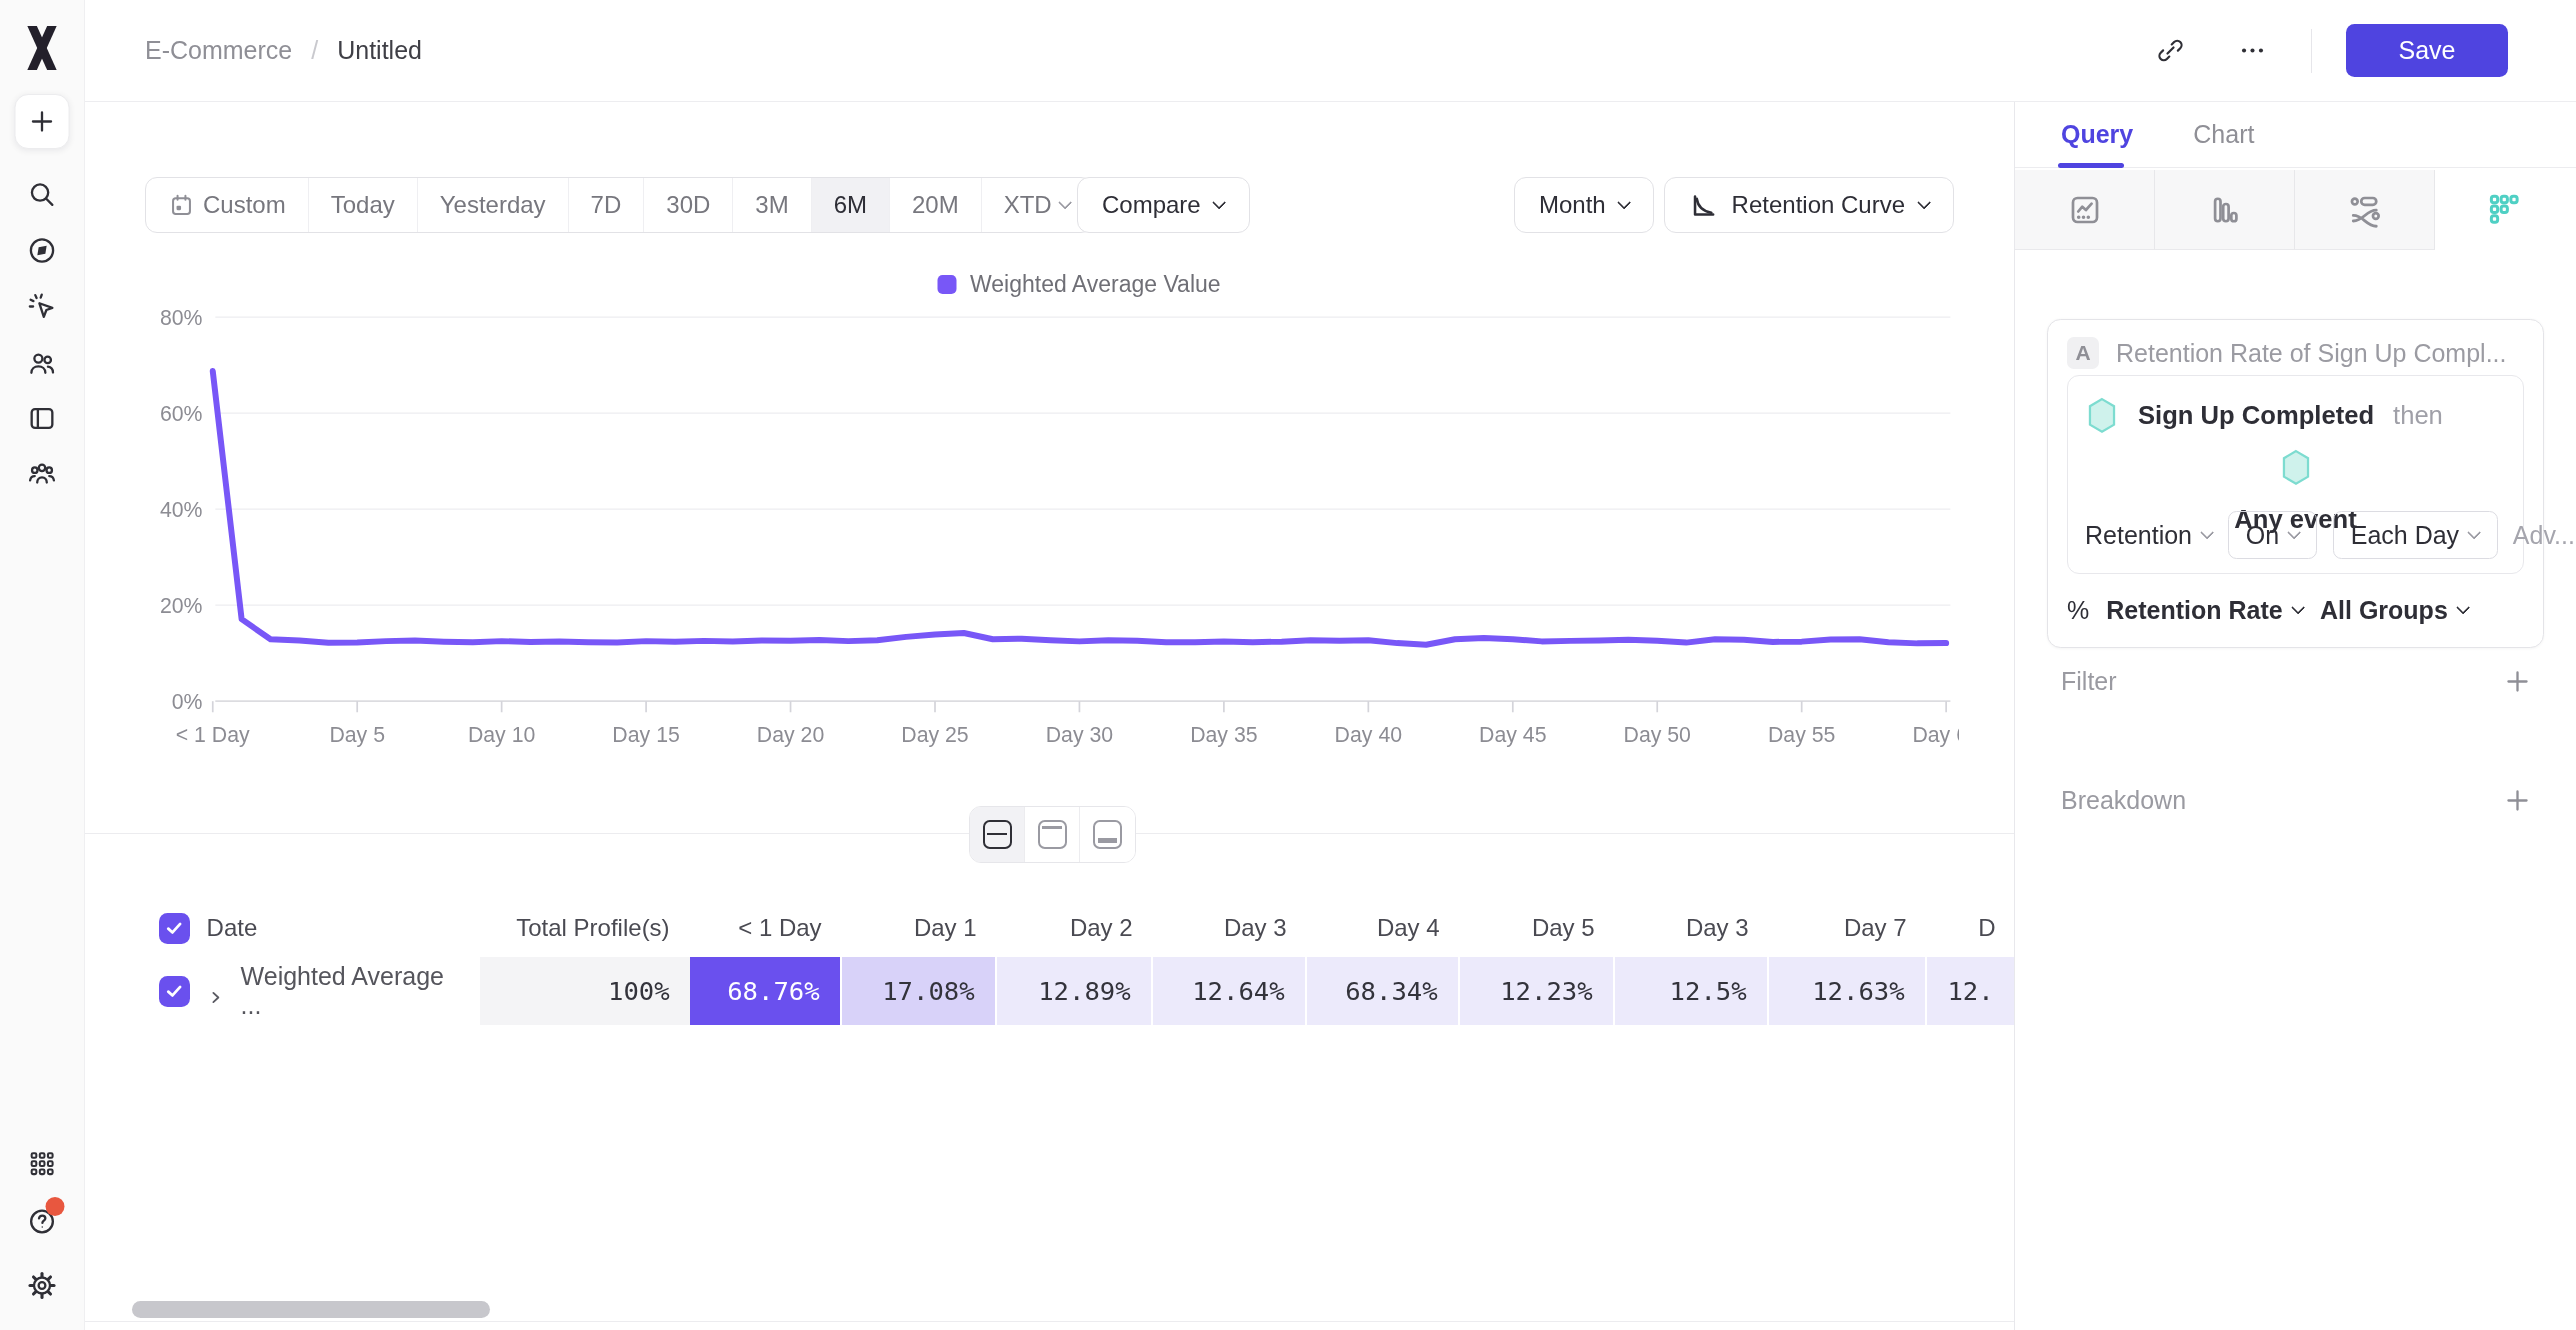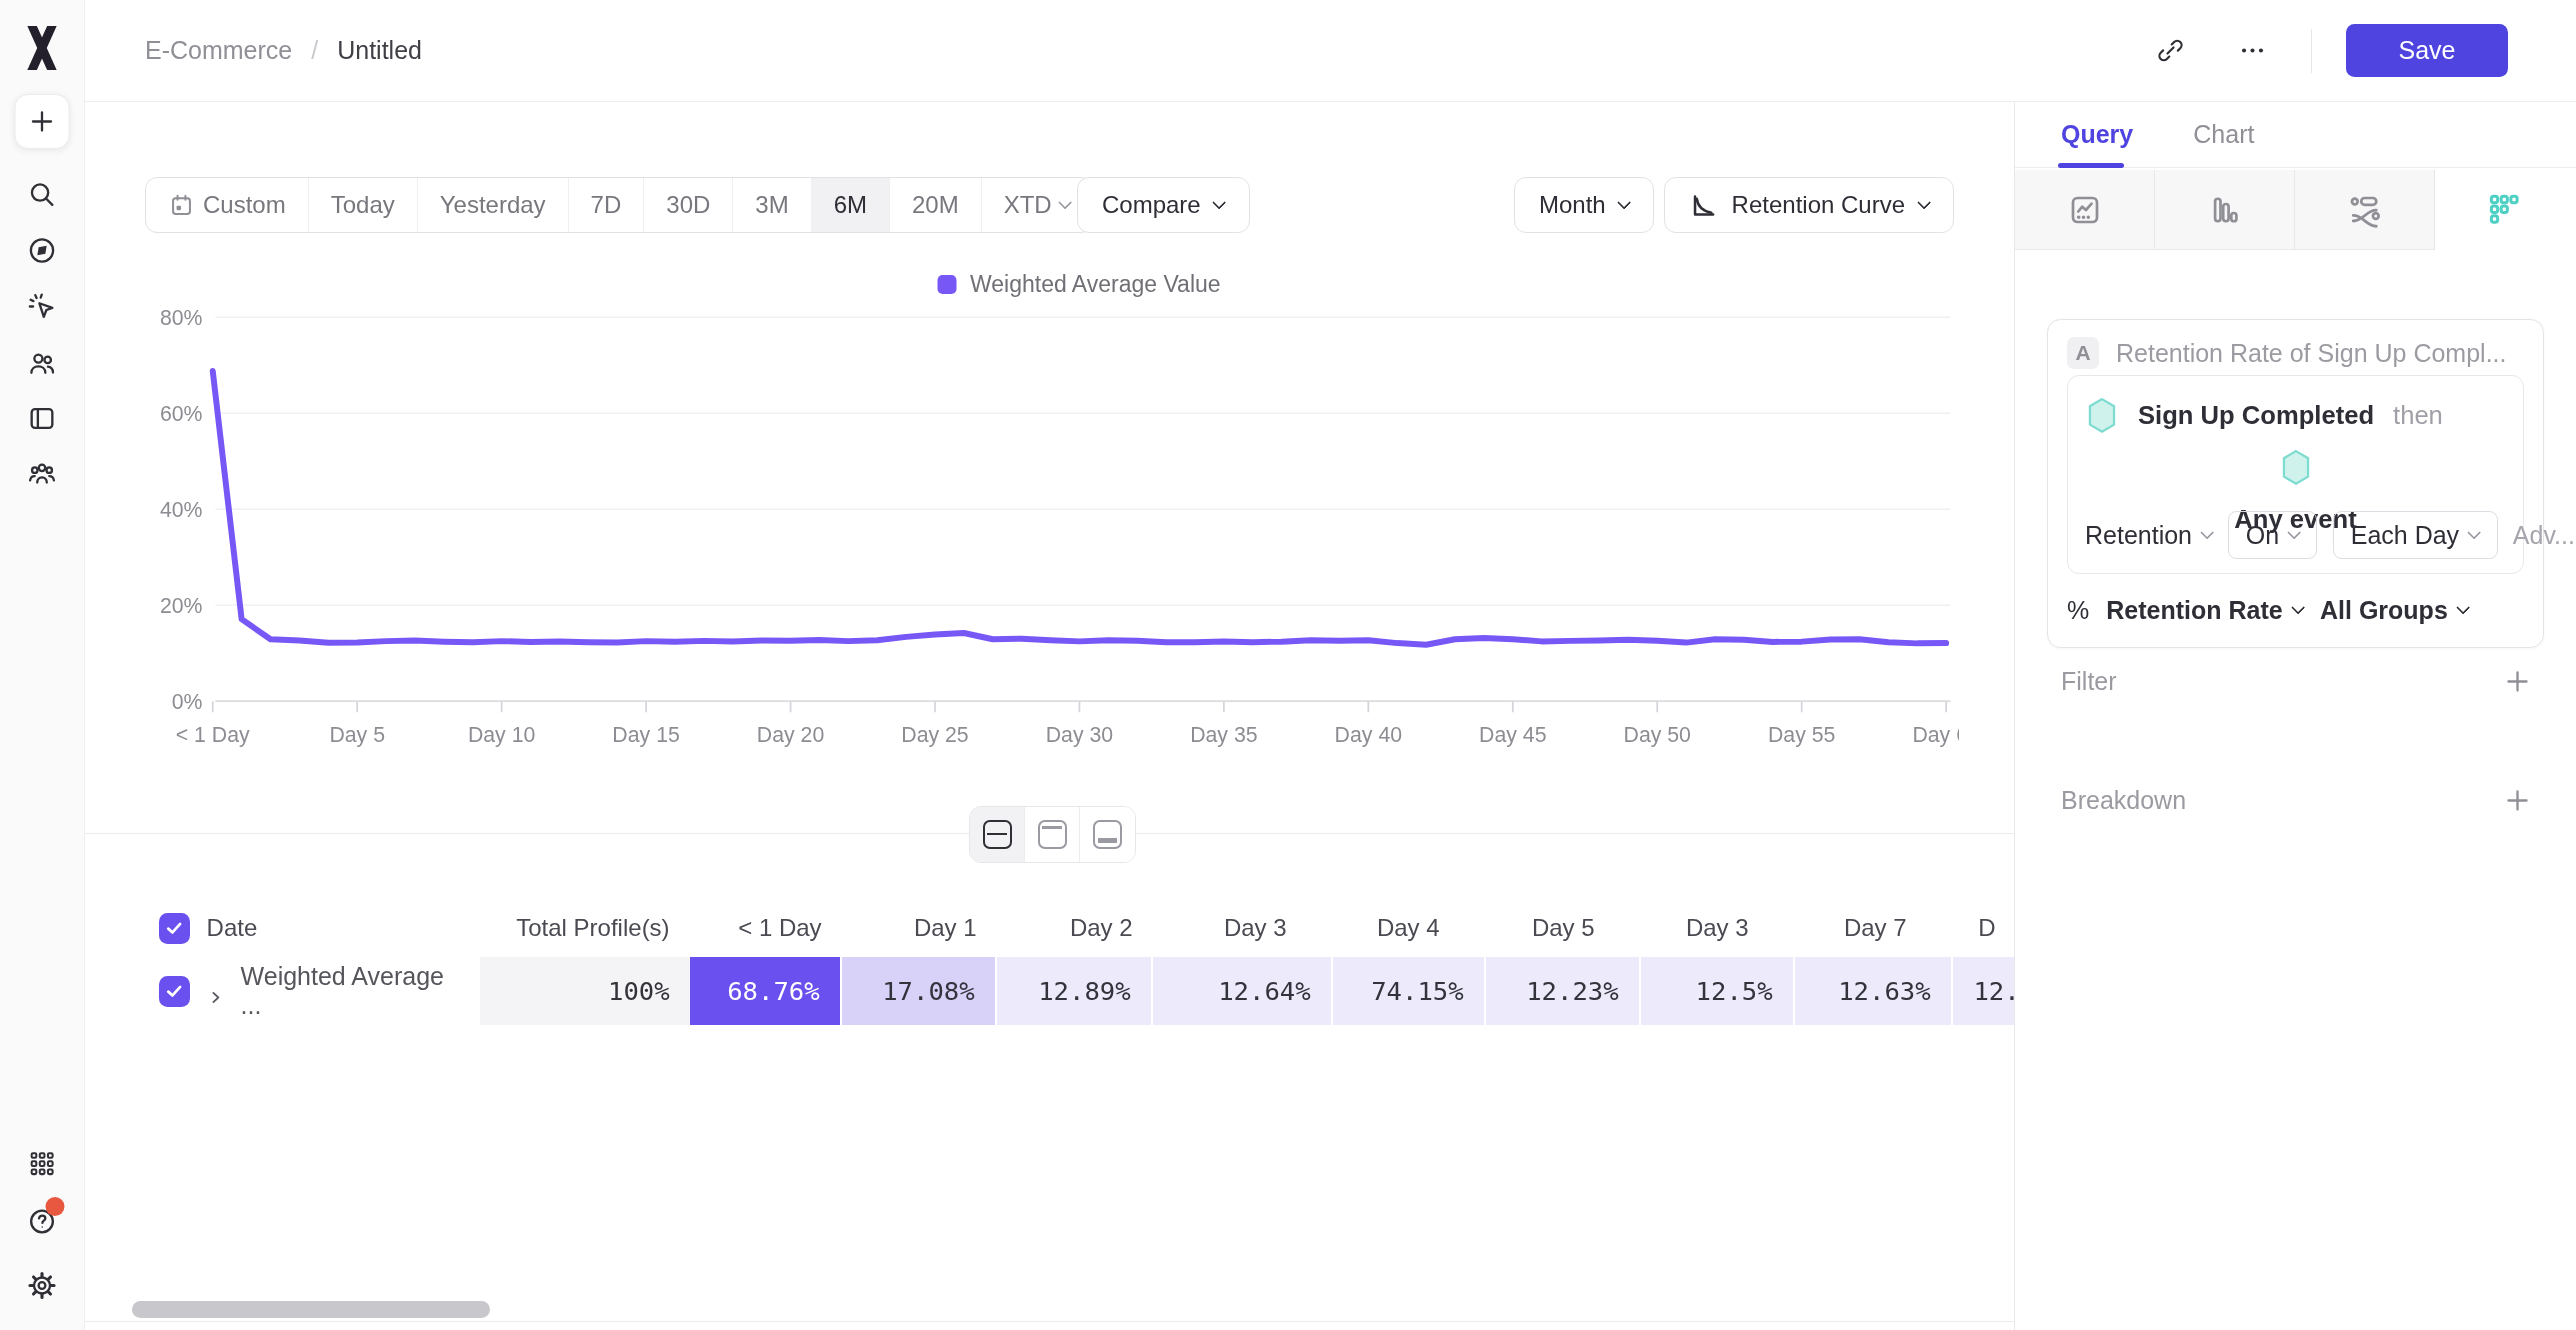--- a/index.html
+++ b/index.html
@@ -421,22 +421,22 @@
               </span>
               <span class="caret"><svg viewBox="0 0 24 24" fill="none" stroke="currentColor" stroke-width="2.6" stroke-linecap="round" stroke-linejoin="round">
                   <polyline points="9,5.5 16,12 9,18.5"></polyline>
                 </svg></span>
               <span>Weighted Average ...</span>
             </div>
             <div class="tcell bg-gray" style="width: 210px;">100%</div>
             <div class="tcell bg-purple" style="width: 152px;">68.76%</div>
             <div class="tcell bg-l1" style="width: 155px;">17.08%</div>
             <div class="tcell bg-l2" style="width: 156px;">12.89%</div>
-            <div class="tcell bg-l2" style="width: 180px;">12.64%</div>
-            <div class="tcell bg-l2" style="width: 153px;">74.15%</div>
+            <div class="tcell bg-l2" style="width: 154px;">12.64%</div>
+            <div class="tcell bg-l2" style="width: 153px;">68.34%</div>
             <div class="tcell bg-l2" style="width: 155px;">12.23%</div>
             <div class="tcell bg-l2" style="width: 154px;">12.5%</div>
             <div class="tcell bg-l2" style="width: 158px;">12.63%</div>
             <div class="tcell bg-l2" style="width: 89px;">12.</div>
           </div>
         </div>
     </div>
 
     <div id="hscroll"></div>
     <div id="bottom-line"></div>

